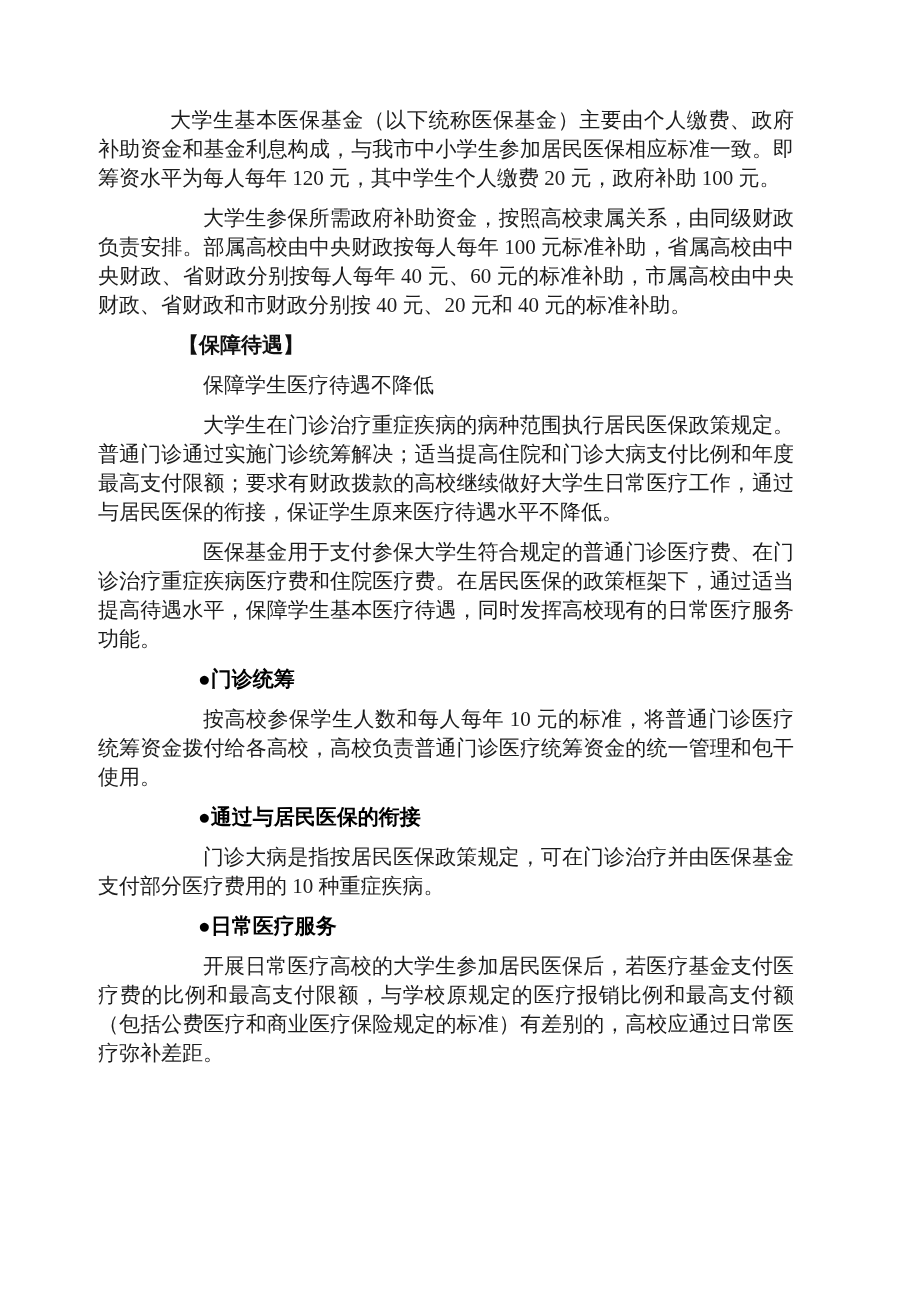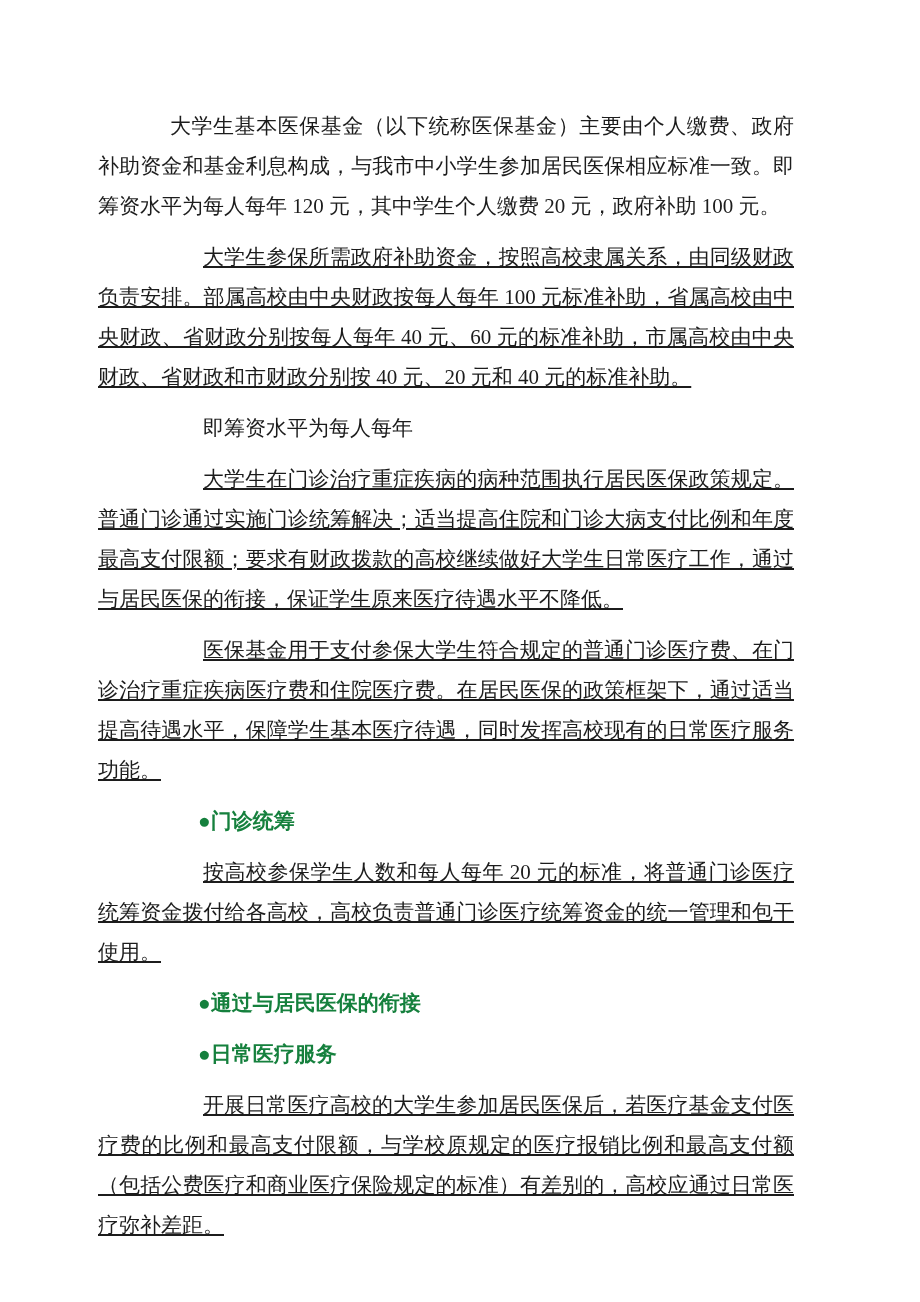--- a/index.html
+++ b/index.html
@@ -9,56 +9,58 @@
     height: 1302px;
     background: #ffffff;
     overflow: hidden;
   }
   .doc-page {
     width: 920px;
     height: 1302px;
     padding: 106px 126px 0 98px;
     font-family: "Liberation Serif", "DejaVu Serif", serif;
     font-size: 21px;
-    line-height: 40px;
+    line-height: 29px;
     color: #1c1c1c;
   }
   .doc-page p {
     margin: 0 0 11px 0;
     text-align: justify;
     word-break: break-all;
   }
   .block-paragraph-first { text-indent: 72px; }
-  .block-paragraph       { text-indent: 105px; text-decoration: underline; }
+  .block-paragraph       { text-indent: 105px; }
   .block-section-heading {
     text-indent: 80px;
     font-weight: bold;
     color: #111111;
     text-align: left !important;
   }
   .block-subheading {
     text-indent: 105px;
     text-align: left !important;
   }
   .block-bullet-heading {
     text-indent: 100px;
     font-weight: bold;
-    color: #15803d;
+    color: #000000;
     text-align: left !important;
   }
 </style>
 </head>
 <body>
 
 <div class="doc-page">
   <div id="doc-body">
       <p class="block-paragraph-first">大学生基本医保基金（以下统称医保基金）主要由个人缴费、政府补助资金和基金利息构成，与我市中小学生参加居民医保相应标准一致。即筹资水平为每人每年 120 元，其中学生个人缴费 20 元，政府补助 100 元。</p>
       <p class="block-paragraph">大学生参保所需政府补助资金，按照高校隶属关系，由同级财政负责安排。部属高校由中央财政按每人每年 100 元标准补助，省属高校由中央财政、省财政分别按每人每年 40 元、60 元的标准补助，市属高校由中央财政、省财政和市财政分别按 40 元、20 元和 40 元的标准补助。</p>
-      <p class="block-subheading">即筹资水平为每人每年</p>
+      <p class="block-section-heading">【保障待遇】</p>
+      <p class="block-subheading">保障学生医疗待遇不降低</p>
       <p class="block-paragraph">大学生在门诊治疗重症疾病的病种范围执行居民医保政策规定。普通门诊通过实施门诊统筹解决；适当提高住院和门诊大病支付比例和年度最高支付限额；要求有财政拨款的高校继续做好大学生日常医疗工作，通过与居民医保的衔接，保证学生原来医疗待遇水平不降低。</p>
       <p class="block-paragraph">医保基金用于支付参保大学生符合规定的普通门诊医疗费、在门诊治疗重症疾病医疗费和住院医疗费。在居民医保的政策框架下，通过适当提高待遇水平，保障学生基本医疗待遇，同时发挥高校现有的日常医疗服务功能。</p>
       <p class="block-bullet-heading">●门诊统筹</p>
-      <p class="block-paragraph">按高校参保学生人数和每人每年 20 元的标准，将普通门诊医疗统筹资金拨付给各高校，高校负责普通门诊医疗统筹资金的统一管理和包干使用。</p>
+      <p class="block-paragraph">按高校参保学生人数和每人每年 10 元的标准，将普通门诊医疗统筹资金拨付给各高校，高校负责普通门诊医疗统筹资金的统一管理和包干使用。</p>
       <p class="block-bullet-heading">●通过与居民医保的衔接</p>
+      <p class="block-paragraph">门诊大病是指按居民医保政策规定，可在门诊治疗并由医保基金支付部分医疗费用的 10 种重症疾病。</p>
       <p class="block-bullet-heading">●日常医疗服务</p>
       <p class="block-paragraph">开展日常医疗高校的大学生参加居民医保后，若医疗基金支付医疗费的比例和最高支付限额，与学校原规定的医疗报销比例和最高支付额（包括公费医疗和商业医疗保险规定的标准）有差别的，高校应通过日常医疗弥补差距。</p>
     </div>
 </div>
 
 </body></html>

